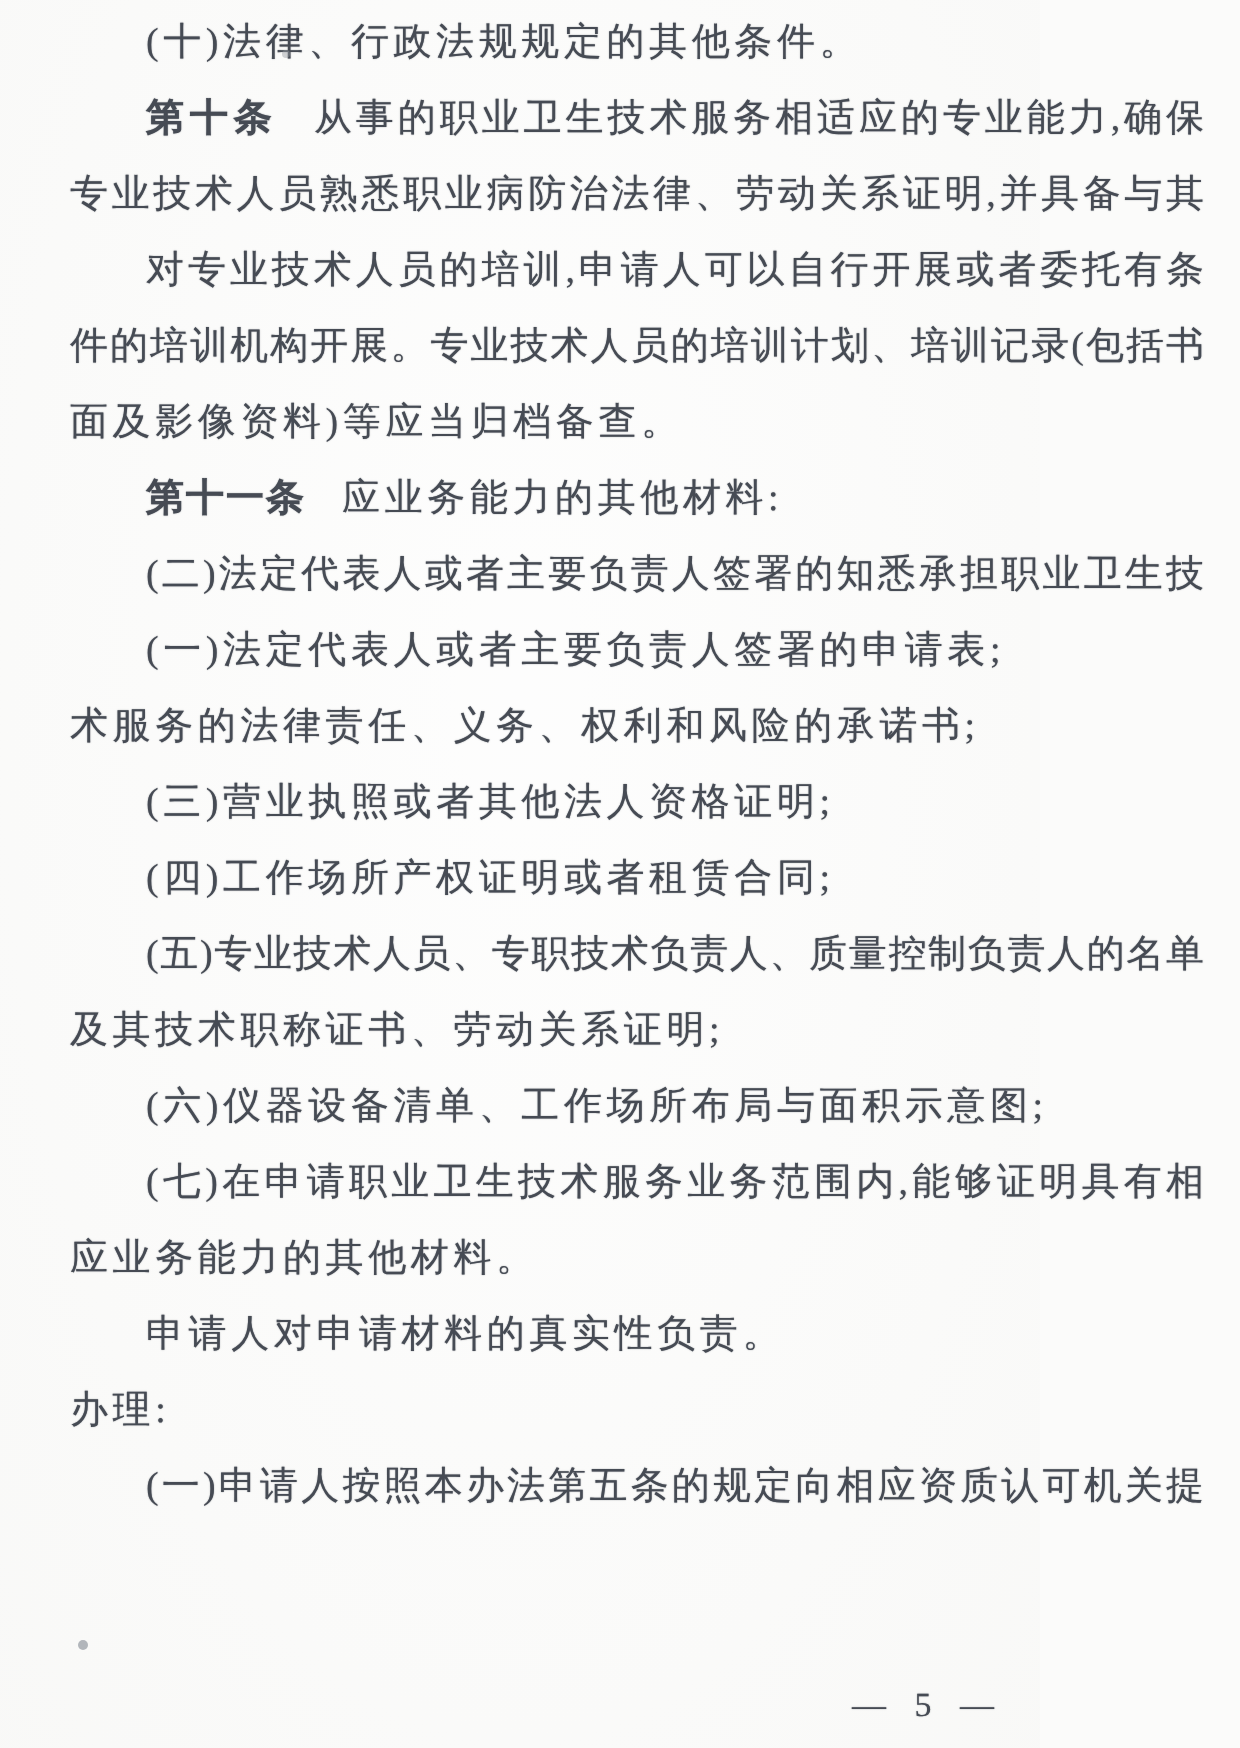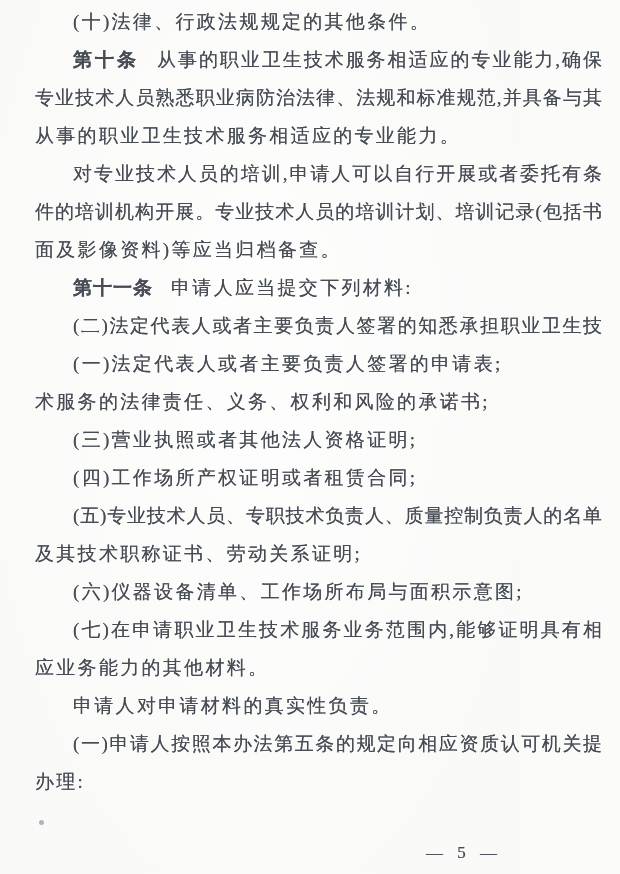--- a/index.html
+++ b/index.html
@@ -76,36 +76,35 @@
     background: rgba(130,136,146,0.6);
   }
 </style>
 </head>
 <body style="--page-bg: #fbfbfa; --text-color: #464b54;">
 
 <div class="page">
   <div class="text-block">
       <div class="line indent"><span>(十)法律、行政法规规定的其他条件。</span></div>
       <div class="line indent full"><span class="art">第十条</span><span>从事的职业卫生技术服务相适应的专业能力,确保</span></div>
-      <div class="line full"><span>专业技术人员熟悉职业病防治法律、法规和标准规范,并具备与其</span></div>
-      <div class="line"><span>从事的职业卫生技术服务相适应的专业能力。</span></div>
+      <div class="line full"><span>专业技术人员熟悉职业病防治法律、劳动关系证明,并具备与其</span></div>
       <div class="line indent full"><span>对专业技术人员的培训,申请人可以自行开展或者委托有条</span></div>
       <div class="line full"><span>件的培训机构开展。专业技术人员的培训计划、培训记录(包括书</span></div>
       <div class="line"><span>面及影像资料)等应当归档备查。</span></div>
-      <div class="line indent"><span class="art">第十一条</span><span>申请人应当提交下列材料:</span></div>
+      <div class="line indent"><span class="art">第十一条</span><span>应业务能力的其他材料:</span></div>
       <div class="line indent full"><span>(二)法定代表人或者主要负责人签署的知悉承担职业卫生技</span></div>
       <div class="line indent"><span>(一)法定代表人或者主要负责人签署的申请表;</span></div>
       <div class="line"><span>术服务的法律责任、义务、权利和风险的承诺书;</span></div>
       <div class="line indent"><span>(三)营业执照或者其他法人资格证明;</span></div>
       <div class="line indent"><span>(四)工作场所产权证明或者租赁合同;</span></div>
       <div class="line indent full"><span>(五)专业技术人员、专职技术负责人、质量控制负责人的名单</span></div>
       <div class="line"><span>及其技术职称证书、劳动关系证明;</span></div>
       <div class="line indent"><span>(六)仪器设备清单、工作场所布局与面积示意图;</span></div>
       <div class="line indent full"><span>(七)在申请职业卫生技术服务业务范围内,能够证明具有相</span></div>
       <div class="line"><span>应业务能力的其他材料。</span></div>
       <div class="line indent"><span>申请人对申请材料的真实性负责。</span></div>
+      <div class="line"><span>办理:</span></div>
       <div class="line indent full"><span>(一)申请人按照本办法第五条的规定向相应资质认可机关提</span></div>
-      <div class="line"><span>办理:</span></div>
     </div>
   <div class="page-number">— 5 —</div>
   <div class="artifact a1"></div>
   <div class="artifact a2"></div>
 </div>
 
 </body></html>

